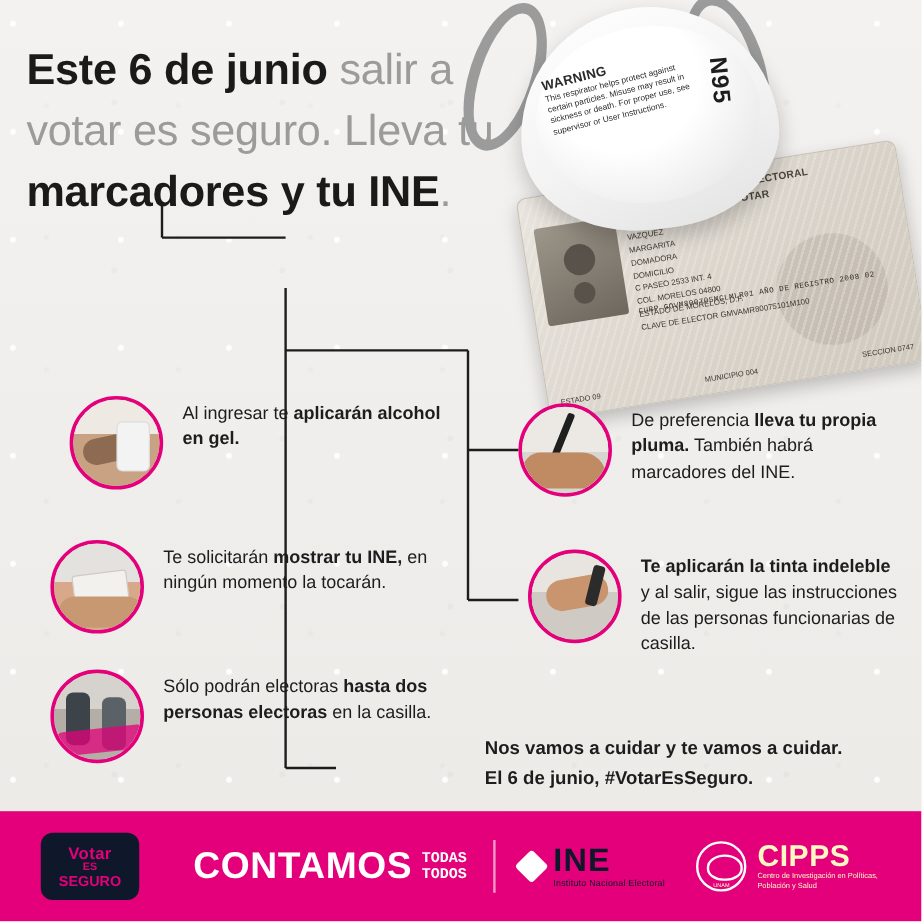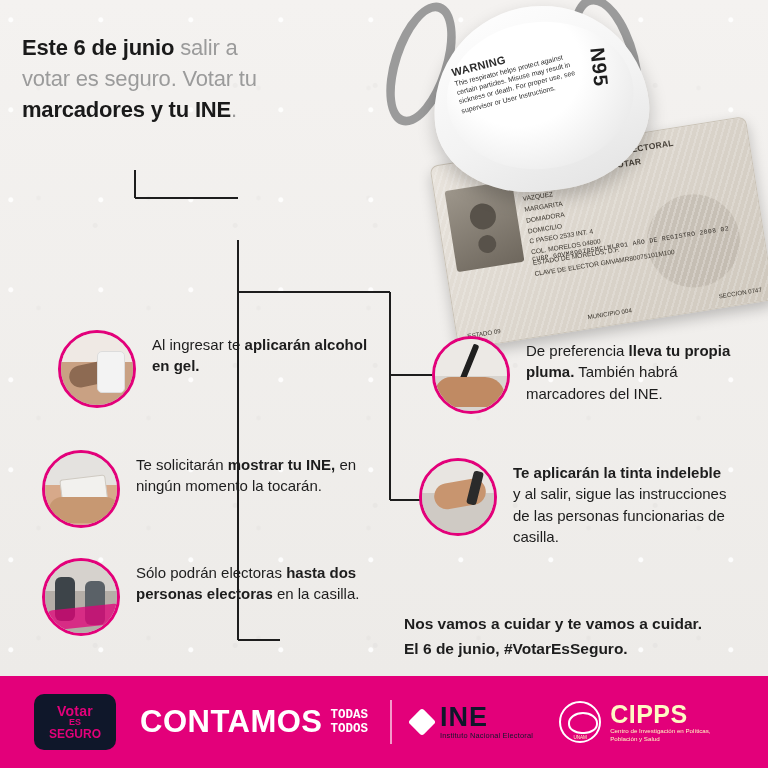--- a/index.html
+++ b/index.html
@@ -20,21 +20,21 @@
       linear-gradient(180deg, #f4f2f0 0%, #eceae7 100%);
     background-size: 90px 90px, 140px 140px, 110px 110px, 100% 100%;
     overflow: hidden;
   }
 
   
   .headline {
     position: absolute;
     left: 22px; top: 32px;
     width: 420px;
-    font-size: 22px;
+    font-size: 36px;
     line-height: 1.42;
     color: #9b9b9b;
     letter-spacing: -0.2px;
   }
   .headline b { color: #1a1a1a; font-weight: bold; }
   .headline .l1 { display:block; }
   .headline .l2 { display:block; }
   .headline .l3 { display:block; }
 
   
@@ -218,21 +218,21 @@
   .badge {
     margin-left:34px;
     width:82px;height:56px;border-radius:10px;background:#0f172a;
     display:flex; flex-direction:column; align-items:center; justify-content:center;
     color:#e3007a; line-height:1.05; position:relative;
   }
   .badge .b1{ font-size:14px; font-weight:bold; letter-spacing:.3px;}
   .badge .b2{ font-size:9px; font-weight:bold; }
   .badge .b3{ font-size:12px; font-weight:bold; }
   .contamos {
-    margin-left:24px; color:#fff; display:flex; align-items:center; gap:8px;
+    margin-left:45px; color:#fff; display:flex; align-items:center; gap:8px;
   }
   .contamos .big { font-size:31px; font-weight:bold; letter-spacing:.5px; }
   .contamos .two { font-size:12.5px; font-weight:bold; line-height:1.15;font-family:Liberation Mono, monospace; }
   .divider { width:2px; height:44px; background:rgba(255,255,255,.6); margin:0 20px 0 22px; }
   .ine-logo { color:#0f172a; display:flex; align-items:center; gap:8px; }
   .ine-logo .mark {
     width:20px;height:20px;background:#fff; transform:rotate(45deg); border-radius:3px;
   }
   .ine-logo .tx .n { font-size:27px; font-weight:bold; letter-spacing:1px; line-height:1;}
   .ine-logo .tx .s { font-size:7.4px; letter-spacing:.2px; }
@@ -249,21 +249,21 @@
   .cipps .tx .n{ font-size:25px; font-weight:bold; letter-spacing:.5px; line-height:1; }
   .cipps .tx .s{ font-size:6.2px; line-height:1.25; max-width:118px; }
 </style>
 </head>
 <body>
 
 <div id="poster">
 
   <div class="headline">
     <span class="l1"><b>Este 6 de junio</b><span> salir a</span></span>
-    <span class="l2">votar es seguro. Votar tu</span>
+    <span class="l2">votar es seguro. Lleva tu</span>
     <span class="l3"><b>marcadores y tu INE</b><span>.</span></span>
   </div>
 
   <div class="hero">
 
     <div class="card">
       <div class="card-head">
         <div>INSTITUTO NACIONAL ELECTORAL</div>
         <div>CREDENCIAL PARA VOTAR</div>
       </div>
@@ -341,21 +341,21 @@
 
   <div class="step" style="left:432px; top:336px; width:312px;">
     <div class="bubble">
         <div class="ph pen"></div>
       </div>
     <div class="txt">
       <span>De preferencia </span><b>lleva tu propia pluma.</b><span> También habrá marcadores del INE.</span>
     </div>
   </div>
 
-  <div class="step" style="left:419px; top:458px; width:312px;">
+  <div class="step" style="left:440px; top:458px; width:312px;">
     <div class="bubble">
         <div class="ph ink"></div>
       </div>
     <div class="txt">
       <b>Te aplicarán la tinta indeleble</b><span> y al salir, sigue las instrucciones de las personas funcionarias de casilla.</span>
     </div>
   </div>
 
   <div class="closing">
     <div>Nos vamos a cuidar y te vamos a cuidar.</div>

